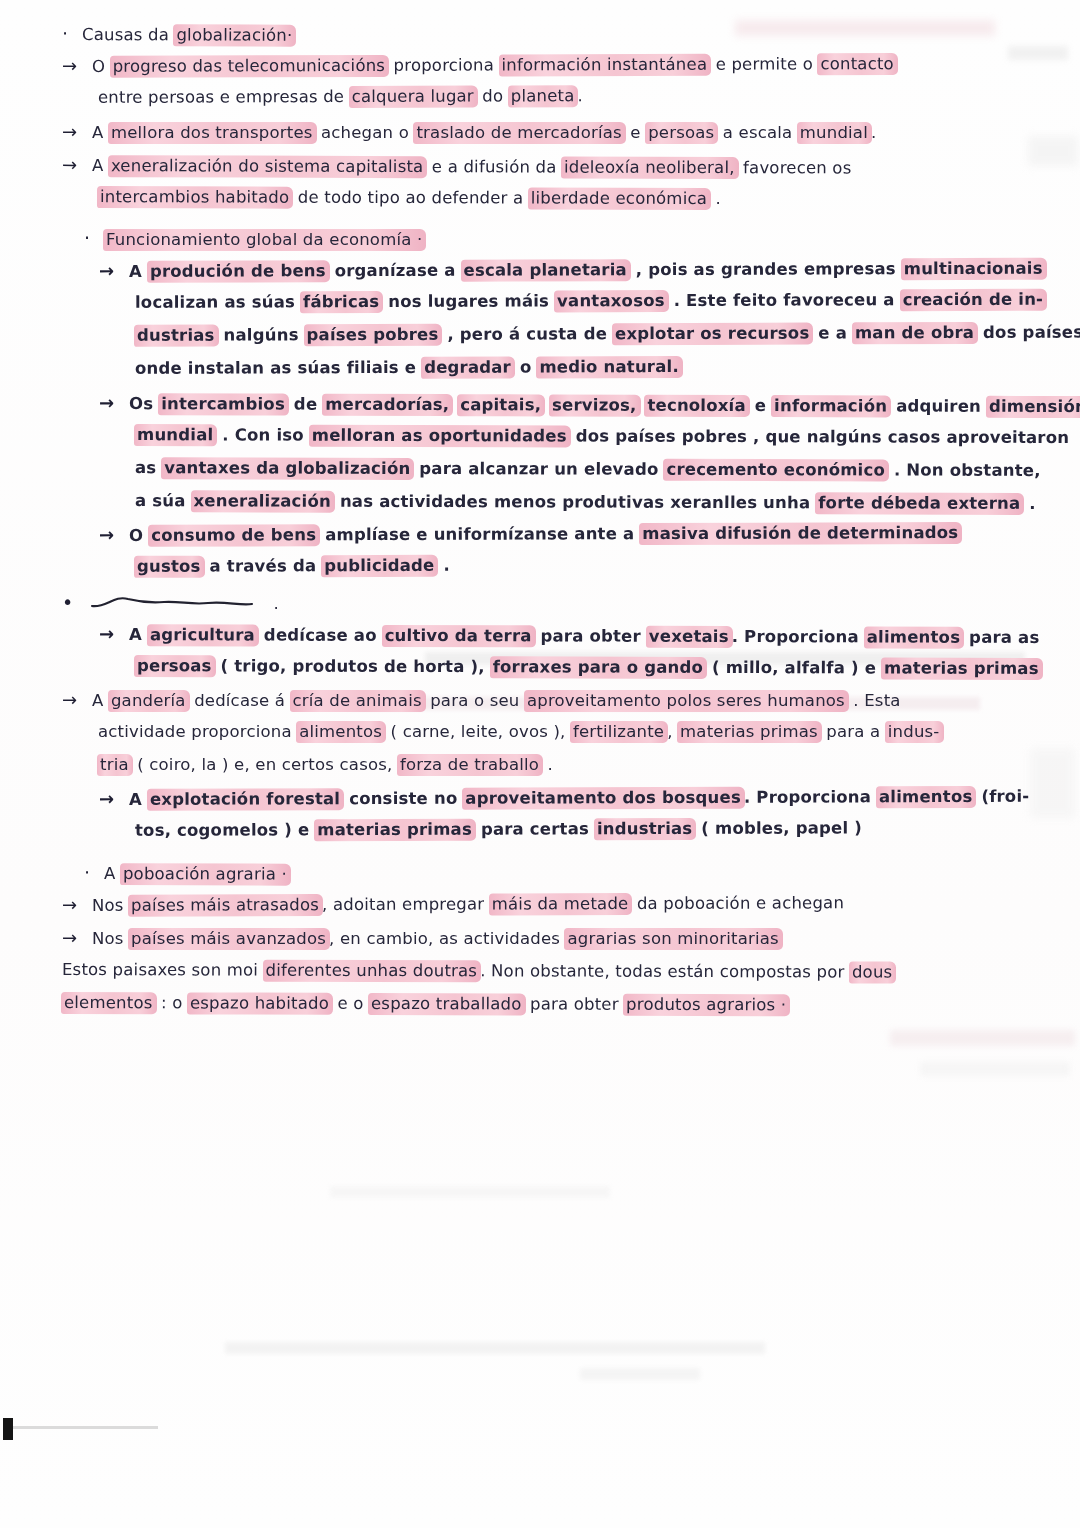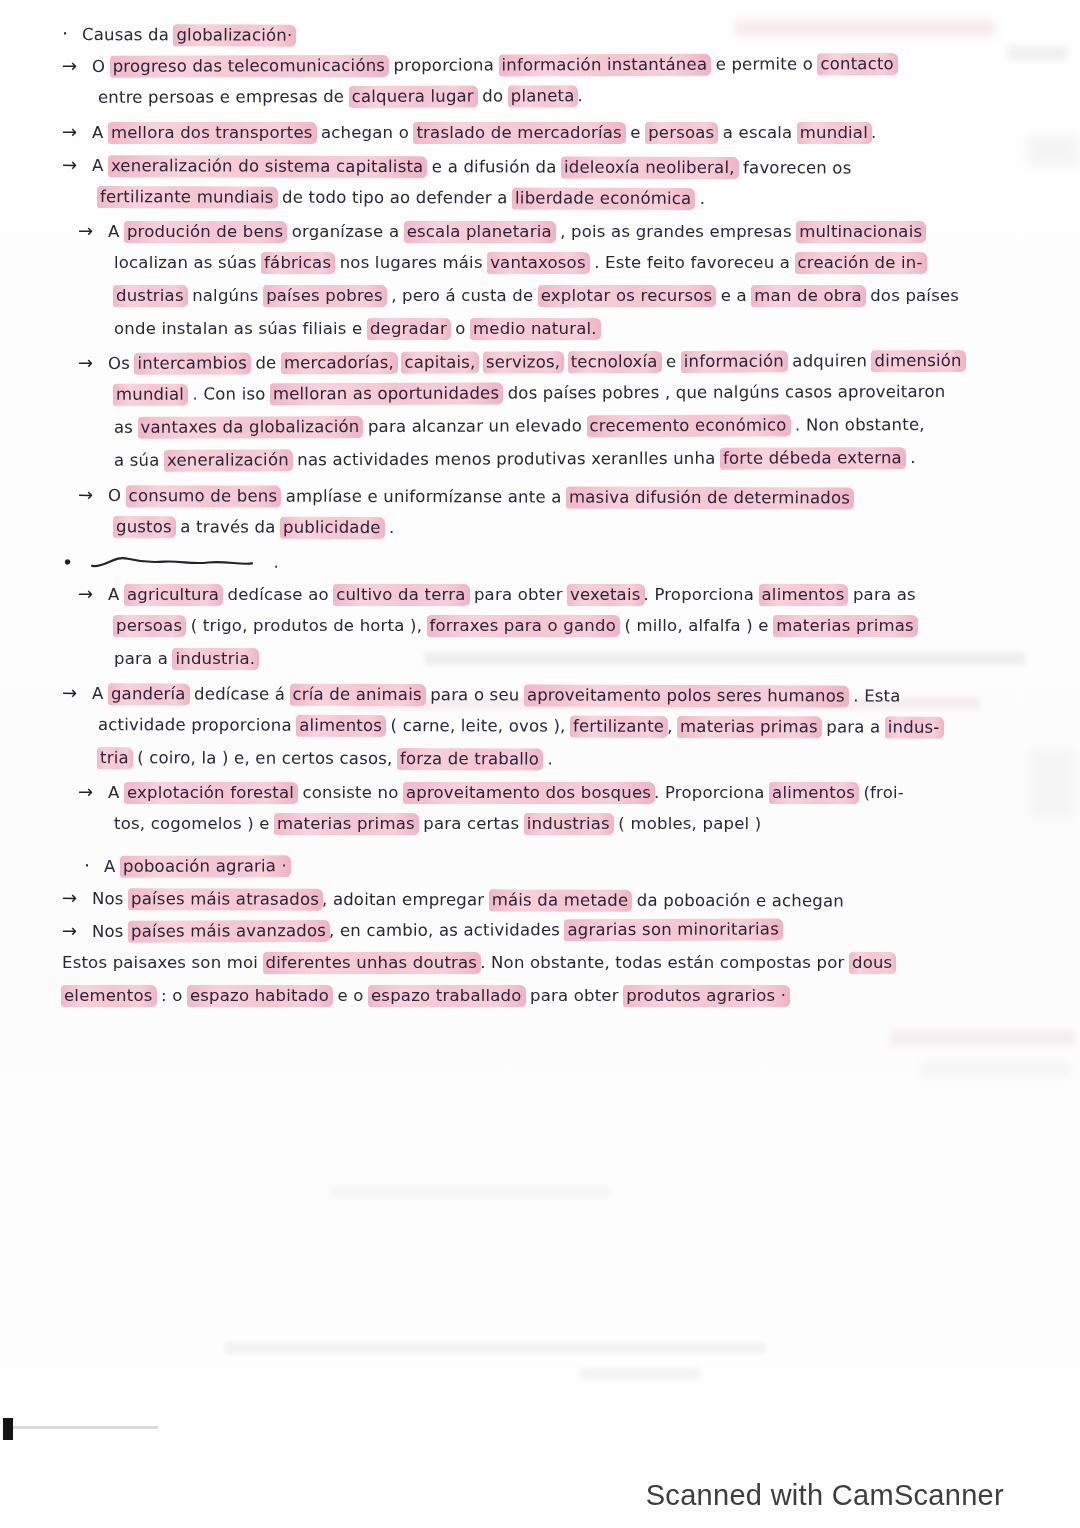--- a/index.html
+++ b/index.html
@@ -10,21 +10,21 @@
   }
   .page{position:absolute;inset:0;background:linear-gradient(180deg,#fefefe 0%,#fdfcfc 60%,#fefefe 100%);padding-left:43px;}
   
   .content{
     position:absolute;top:20px;left:62px;right:26px;
     color:#26263a;font-size:16.5px;letter-spacing:.2px;
   }
   .block{margin-bottom:7px;}
   .block.heading{margin:20px 0 12px 22px;}
   .block.heading:first-child{margin-top:2px;margin-left:0;}
-  .block.indent1{margin-left:16px;}
+  .block.indent1{margin-left:37px;font-weight:bold;}
   .line{height:20px;margin-bottom:13px;white-space:nowrap;transform-origin:0 50%;}
   .block:nth-of-type(2n) .line{transform:rotate(-.2deg);}
   .block:nth-of-type(3n+1) .line{transform:rotate(.18deg);}
   .line.cont{padding-left:36px;}
   .marker{display:inline-block;min-width:30px;font-size:18px;color:#1f1f33;}
   .marker.dot{min-width:20px;font-size:19px;}
   .hl{
     background:linear-gradient(90deg,#f1b7c7,#f9d2dc 22%,#f5c5d1 55%,#f8cfd9 82%,#efb3c4);
     border-radius:4px 6px 5px 3px;padding:1px 4px 2px 3px;margin:0 -1px;
     box-decoration-break:clone;
@@ -75,21 +75,24 @@
       </div>
       <div class="block para">
         <div class="line"><span class="marker">→</span><span>O </span><span class="hl">progreso das telecomunicacións</span><span> proporciona </span><span class="hl">información instantánea</span><span> e permite o </span><span class="hl">contacto</span></div>
         <div class="line cont"><span>entre persoas e empresas de </span><span class="hl">calquera lugar</span><span> do </span><span class="hl">planeta</span><span>.</span></div>
       </div>
       <div class="block para">
         <div class="line"><span class="marker">→</span><span>A </span><span class="hl">mellora dos transportes</span><span> achegan o </span><span class="hl">traslado de mercadorías</span><span> e </span><span class="hl">persoas</span><span> a escala </span><span class="hl">mundial</span><span>.</span></div>
       </div>
       <div class="block para">
         <div class="line"><span class="marker">→</span><span>A </span><span class="hl">xeneralización do sistema capitalista</span><span> e a difusión da </span><span class="hl">ideleoxía neoliberal,</span><span> favorecen os</span></div>
-        <div class="line cont"><span class="hl">fertilizante mundiais</span><span> de todo tipo ao defender a </span><span class="hl">liberdade económica</span><span> .</span></div>
+        <div class="line cont"><span class="hl">intercambios habitado</span><span> de todo tipo ao defender a </span><span class="hl">liberdade económica</span><span> .</span></div>
+      </div>
+      <div class="block heading">
+        <div class="line"><span class="marker dot">·</span><span class="hl">Funcionamiento global da economía ·</span></div>
       </div>
       <div class="block para indent1">
         <div class="line"><span class="marker">→</span><span>A </span><span class="hl">produción de bens</span><span> organízase a </span><span class="hl">escala planetaria</span><span> , pois as grandes empresas </span><span class="hl">multinacionais</span></div>
         <div class="line cont"><span>localizan as súas </span><span class="hl">fábricas</span><span> nos lugares máis </span><span class="hl">vantaxosos</span><span> . Este feito favoreceu a </span><span class="hl">creación de in-</span></div>
         <div class="line cont"><span class="hl">dustrias</span><span> nalgúns </span><span class="hl">países pobres</span><span> , pero á custa de </span><span class="hl">explotar os recursos</span><span> e a </span><span class="hl">man de obra</span><span> dos países</span></div>
         <div class="line cont"><span>onde instalan as súas filiais e </span><span class="hl">degradar</span><span> o </span><span class="hl">medio natural.</span></div>
       </div>
       <div class="block para indent1">
         <div class="line"><span class="marker">→</span><span>Os </span><span class="hl">intercambios</span><span> de </span><span class="hl">mercadorías,</span><span> </span><span class="hl">capitais,</span><span> </span><span class="hl">servizos,</span><span> </span><span class="hl">tecnoloxía</span><span> e </span><span class="hl">información</span><span> adquiren </span><span class="hl">dimensión</span></div>
         <div class="line cont"><span class="hl">mundial</span><span> . Con iso </span><span class="hl">melloran as oportunidades</span><span> dos países pobres , que nalgúns casos aproveitaron</span></div>
@@ -101,21 +104,20 @@
         <div class="line cont"><span class="hl">gustos</span><span> a través da </span><span class="hl">publicidade</span><span> .</span></div>
       </div>
       <div class="block scribble">
         <div class="line scribble-wrap"><span class="marker dot">•</span><svg width="170" height="24">
             <path d="M4,16 C18,18 26,5 40,9 C52,12 62,13 76,12 C92,11 104,15 120,13 C138,11 152,16 164,14" fill="none" stroke="#222230" stroke-width="2.2" stroke-linecap="round"></path>
           </svg><span> .</span></div>
       </div>
       <div class="block para indent1">
         <div class="line"><span class="marker">→</span><span>A </span><span class="hl">agricultura</span><span> dedícase ao </span><span class="hl">cultivo da terra</span><span> para obter </span><span class="hl">vexetais</span><span>. Proporciona </span><span class="hl">alimentos</span><span> para as</span></div>
         <div class="line cont"><span class="hl">persoas</span><span> ( trigo, produtos de horta ), </span><span class="hl">forraxes para o gando</span><span> ( millo, alfalfa ) e </span><span class="hl">materias primas</span></div>
-        <div class="line cont"><span>para a </span><span class="hl">industria.</span></div>
       </div>
       <div class="block para">
         <div class="line"><span class="marker">→</span><span>A </span><span class="hl">gandería</span><span> dedícase á </span><span class="hl">cría de animais</span><span> para o seu </span><span class="hl">aproveitamento polos seres humanos</span><span> . Esta</span></div>
         <div class="line cont"><span>actividade proporciona </span><span class="hl">alimentos</span><span> ( carne, leite, ovos ), </span><span class="hl">fertilizante</span><span>, </span><span class="hl">materias primas</span><span> para a </span><span class="hl">indus-</span></div>
         <div class="line cont"><span class="hl">tria</span><span> ( coiro, la ) e, en certos casos, </span><span class="hl">forza de traballo</span><span> .</span></div>
       </div>
       <div class="block para indent1">
         <div class="line"><span class="marker">→</span><span>A </span><span class="hl">explotación forestal</span><span> consiste no </span><span class="hl">aproveitamento dos bosques</span><span>. Proporciona </span><span class="hl">alimentos</span><span> (froi-</span></div>
         <div class="line cont"><span>tos, cogomelos ) e </span><span class="hl">materias primas</span><span> para certas </span><span class="hl">industrias</span><span> ( mobles, papel )</span></div>
       </div>
@@ -127,14 +129,13 @@
       </div>
       <div class="block para">
         <div class="line"><span class="marker">→</span><span>Nos </span><span class="hl">países máis avanzados</span><span>, en cambio, as actividades </span><span class="hl">agrarias son minoritarias</span></div>
       </div>
       <div class="block para">
         <div class="line"><span>Estos paisaxes son moi </span><span class="hl">diferentes unhas doutras</span><span>. Non obstante, todas están compostas por </span><span class="hl">dous</span></div>
         <div class="line"><span class="hl">elementos</span><span> : o </span><span class="hl">espazo habitado</span><span> e o </span><span class="hl">espazo traballado</span><span> para obter </span><span class="hl">produtos agrarios ·</span></div>
       </div>
     </div>
 
-  <div class="footer">Scanned with CamScanner</div>
 </div>
 
 </body></html>

